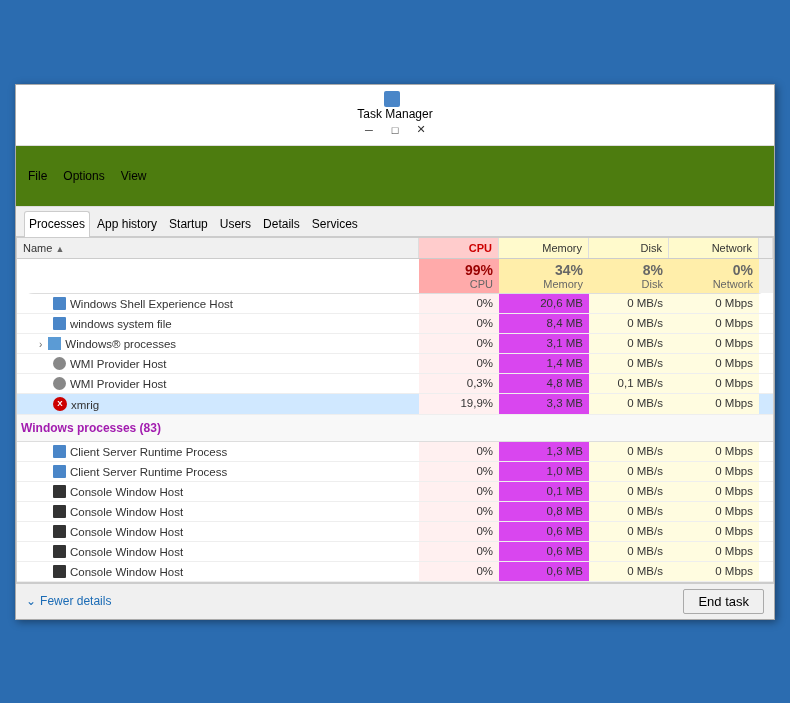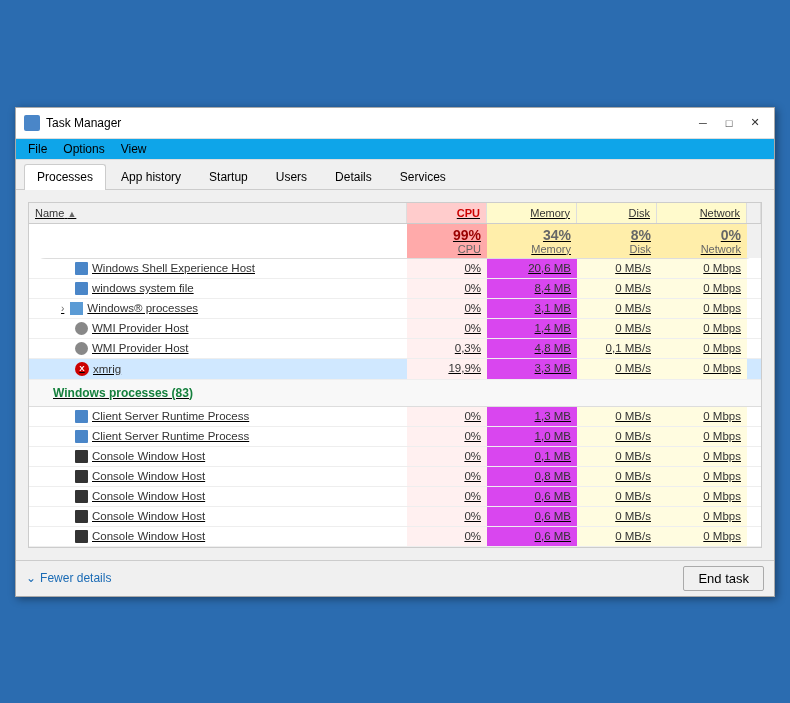--- a/index.html
+++ b/index.html
@@ -17,20 +17,21 @@
       background: #f0f0f0;
       border: 1px solid #aaa;
       box-shadow: 2px 2px 8px rgba(0,0,0,0.4);
     }
     .title-bar {
       background: #fff;
       display: flex;
       align-items: center;
       padding: 6px 8px;
       border-bottom: 1px solid #ddd;
+      flex-direction: column;
     }
     .title-bar-icon {
       width: 16px;
       height: 16px;
       margin-right: 6px;
       display: inline-block;
       background: #4a86c8;
       border-radius: 2px;
     }
     .title-bar-text {
@@ -48,61 +49,60 @@
       background: none;
       border: none;
       cursor: pointer;
       font-size: 11px;
       color: #333;
       display: flex;
       align-items: center;
       justify-content: center;
     }
     .menu-bar {
-      background: #0ea5e9;
-      display: flex;
-      padding: 0 4px;
+      background: #4d7c0f;
+      display: flex;
+      padding: 20px 4px;
       border-bottom: 1px solid #ddd;
       text-align: right;
     }
     .menu-item {
       padding: 3px 8px;
       cursor: pointer;
       font-size: 12px;
       color: #000;
     }
     .tab-bar {
       background: #f0f0f0;
       display: flex;
       padding: 4px 8px 0;
       border-bottom: 1px solid #ccc;
       gap: 2px;
     }
     .tab {
-      padding: 5px 12px;
+      padding: 5px 4px;
       cursor: pointer;
       font-size: 12px;
       color: #000;
       border: 1px solid transparent;
       border-bottom: none;
       border-radius: 3px 3px 0 0;
     }
     .tab.active {
       background: #fff;
       border-color: #ccc;
       border-bottom-color: #fff;
       margin-bottom: -1px;
       z-index: 1;
     }
     .main-content {
       background: #fff;
       border: 1px solid #ccc;
-      margin: 12px;
+      margin: 0;
       overflow: hidden;
-      text-decoration: underline;
     }
     .col-headers {
       display: grid;
       grid-template-columns: 1fr 80px 90px 80px 90px 14px;
       border-bottom: 1px solid #ccc;
       background: #f0f0f0;
     }
     .col-header {
       padding: 4px 6px;
       font-size: 11px;
@@ -161,39 +161,39 @@
       font-size: 11.5px;
       color: #333;
       text-align: right;
       overflow: hidden;
       white-space: nowrap;
       text-overflow: ellipsis;
     }
     .cell.name-cell {
       text-align: left;
       display: flex;
-      align-items: center;
+      align-items: flex-end;
       gap: 4px;
-      padding-left: 46px;
+      padding-left: 36px;
     }
     .cell.cpu-cell { background: #fff0f0; }
     .cell.mem-cell { background: #d946ef; }
     .cell.disk-cell { background: #fffce0; }
     .cell.net-cell { background: #fffce0; }
     .section-header {
       display: grid;
       grid-template-columns: 1fr 80px 90px 80px 90px 14px;
       background: #f8f8f8;
       border-bottom: 1px solid #ddd;
     }
     .section-title {
-      padding: 6px 24px;
+      padding: 6px 4px;
       font-size: 12px;
       font-weight: 600;
-      color: #15803d;
+      color: #a21caf;
     }
     .xmrig-row {
       background: #d0e8ff !important;
     }
     .scrollbar-placeholder {
       width: 14px;
       background: #f0f0f0;
     }
     .footer {
       background: #f0f0f0;

